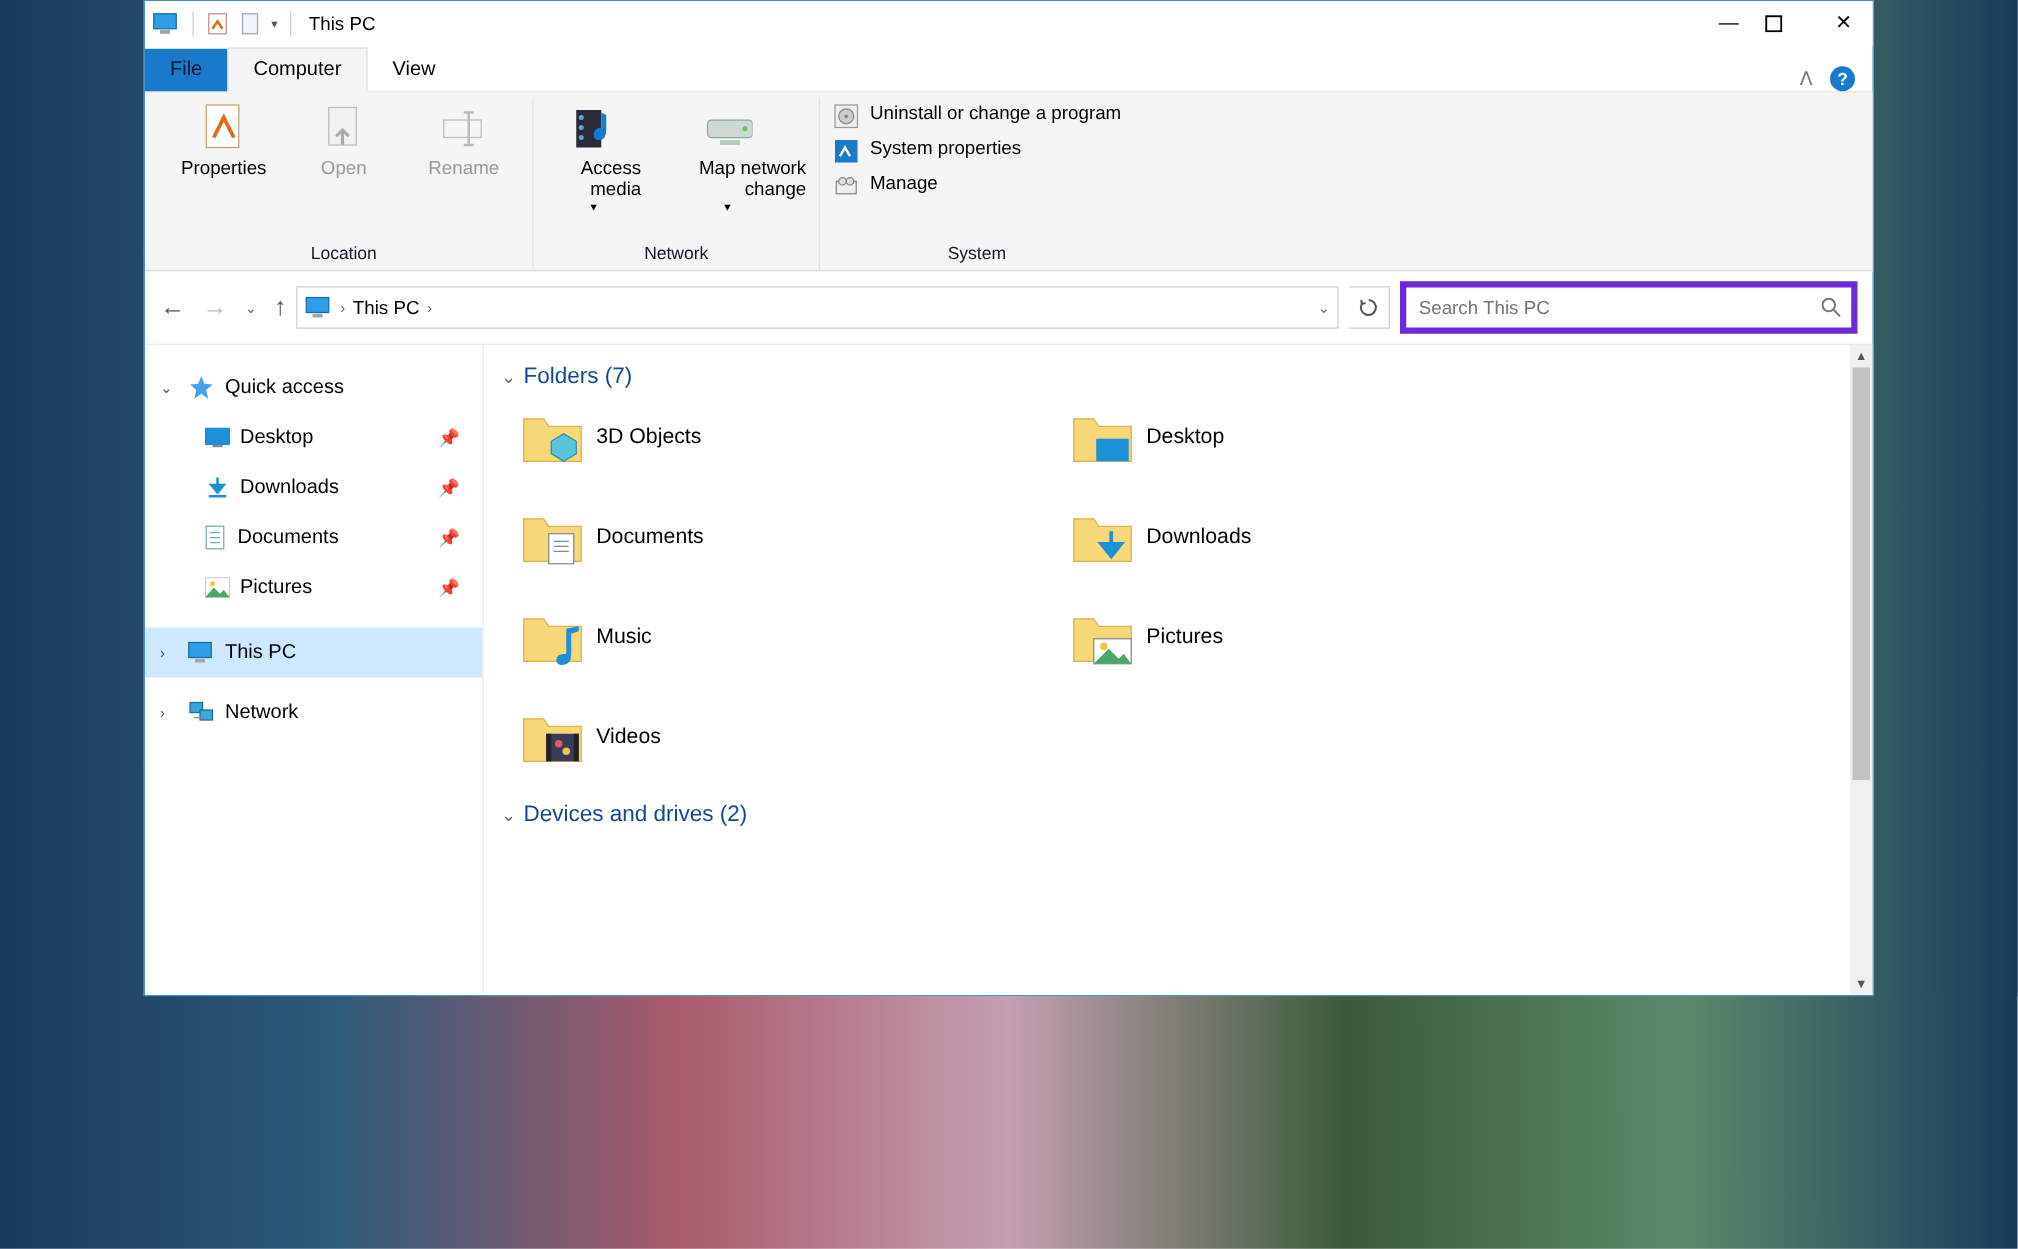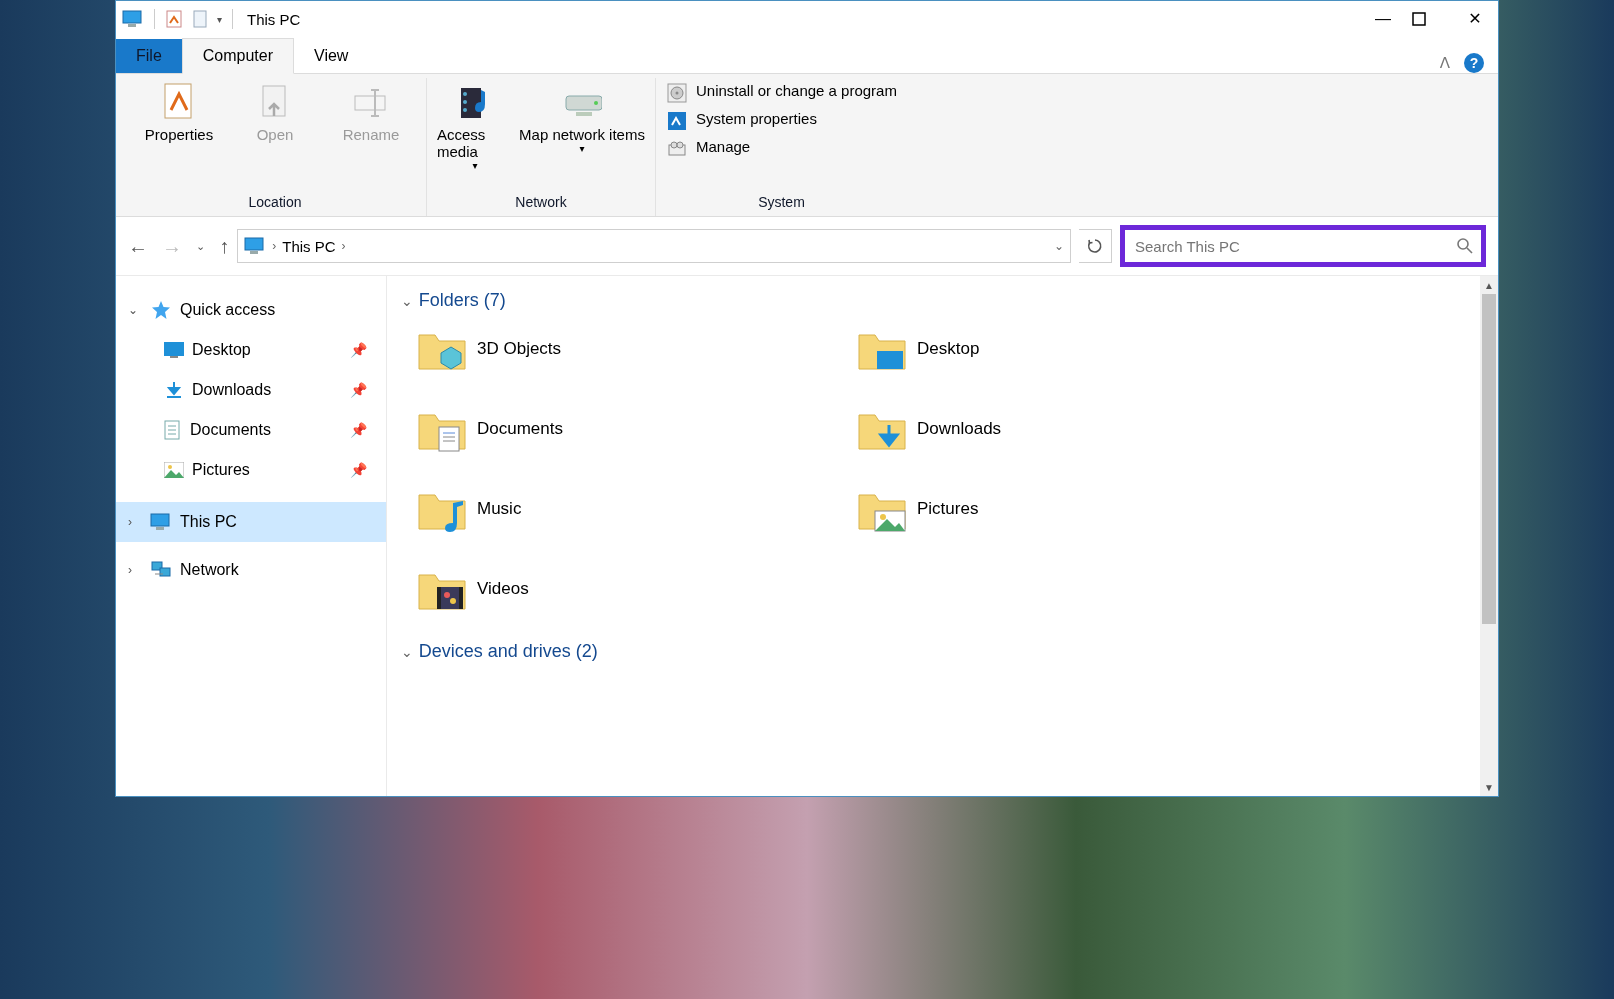--- a/index.html
+++ b/index.html
@@ -17,21 +17,21 @@
 .tab.file{background:#1979ca;color:#0f172a}
 .tab.active{background:#f5f5f5;border:1px solid #dcdcdc;border-bottom:1px solid #f5f5f5;margin-bottom:-1px}
 .tab-help{margin-left:auto;display:flex;align-items:center;gap:14px;padding-right:14px}
 .help-circle{width:20px;height:20px;border-radius:50%;background:#1979ca;color:#fff;font-size:14px;font-weight:bold;display:flex;align-items:center;justify-content:center}
 
 .ribbon{display:flex;background:#f5f5f5;border-bottom:1px solid #dcdcdc;padding:4px 8px 0 8px}
 .group{display:flex;flex-direction:column;align-items:center;padding:0 10px;border-right:1px solid #e2e2e2}
 .group:last-child{border-right:none}
 .group-items{display:flex;align-items:flex-start;gap:6px;min-height:110px}
 .group-label{font-size:14px;color:#0f172a;padding:6px 0 6px 0}
-.big-btn{display:flex;flex-direction:column;align-items:center;width:90px;text-align:left;font-size:15px;padding-top:4px}
+.big-btn{display:flex;flex-direction:column;align-items:center;width:90px;text-align:right;font-size:15px;padding-top:4px}
 .big-btn .ic{width:40px;height:40px;margin-bottom:4px;display:flex;align-items:center;justify-content:center}
 .big-btn.disabled{color:#9a9a9a}
 .small-list{display:flex;flex-direction:column;gap:6px;padding-top:4px}
 .small-btn{display:flex;align-items:flex-start;gap:8px;font-size:15px;white-space:nowrap}
 .small-btn .sic{width:22px;height:22px;display:flex;align-items:center;justify-content:center}
 
 .navbar{display:flex;align-items:center;gap:8px;padding:8px 12px;border-bottom:1px solid #eaeaea}
 .nav-arrows{display:flex;align-items:center;gap:14px;color:#555}
 .nav-arrows .dis{color:#bbb}
 .addr{flex:1;display:flex;align-items:center;height:32px;border:1px solid #cfcfcf;padding:0 6px;gap:6px}
@@ -167,21 +167,21 @@
           <span style="font-size:10px">▾</span>
         </div>
         <div class="big-btn" style="width:126px">
           <span class="ic">
             <svg width="48" height="40">
                 <rect x="4" y="14" width="36" height="14" rx="3" fill="#d0d8d4" stroke="#8aa"></rect>
                 <circle cx="34" cy="21" r="2" fill="#5c5"></circle>
                 <rect x="14" y="30" width="16" height="4" fill="#bcb"></rect>
               </svg>
           </span>
-          <span>Map network items</span>
+          <span>Map network change</span>
           <span style="font-size:10px">▾</span>
         </div>
       </div>
       <div class="group-label">Network</div>
     </div>
 
     <div class="group">
       <div class="group-items">
         <div class="small-list">
           <div class="small-btn">

